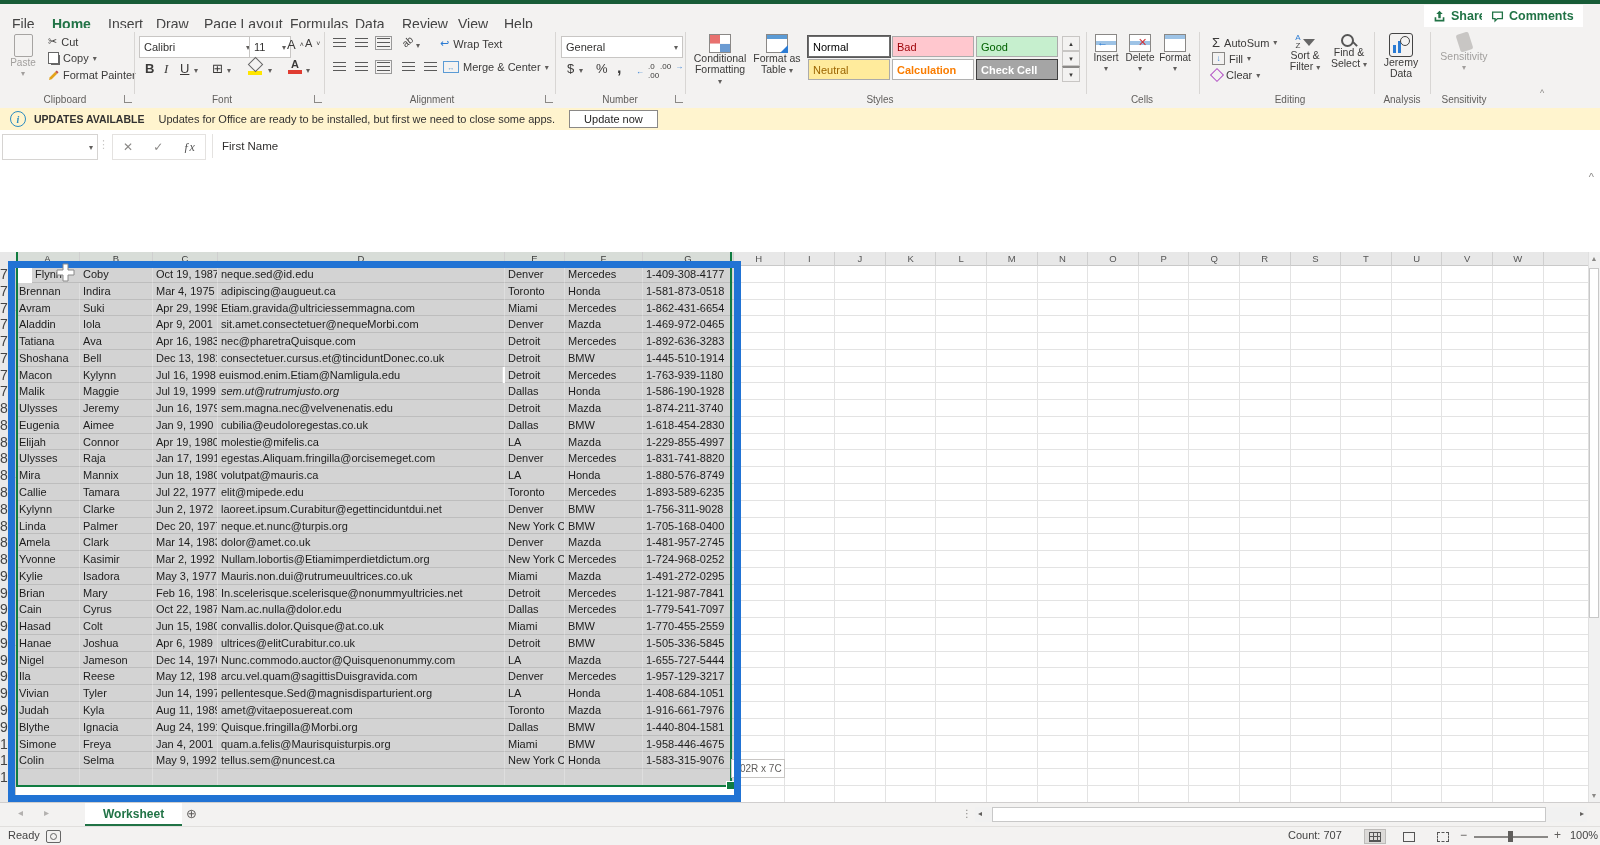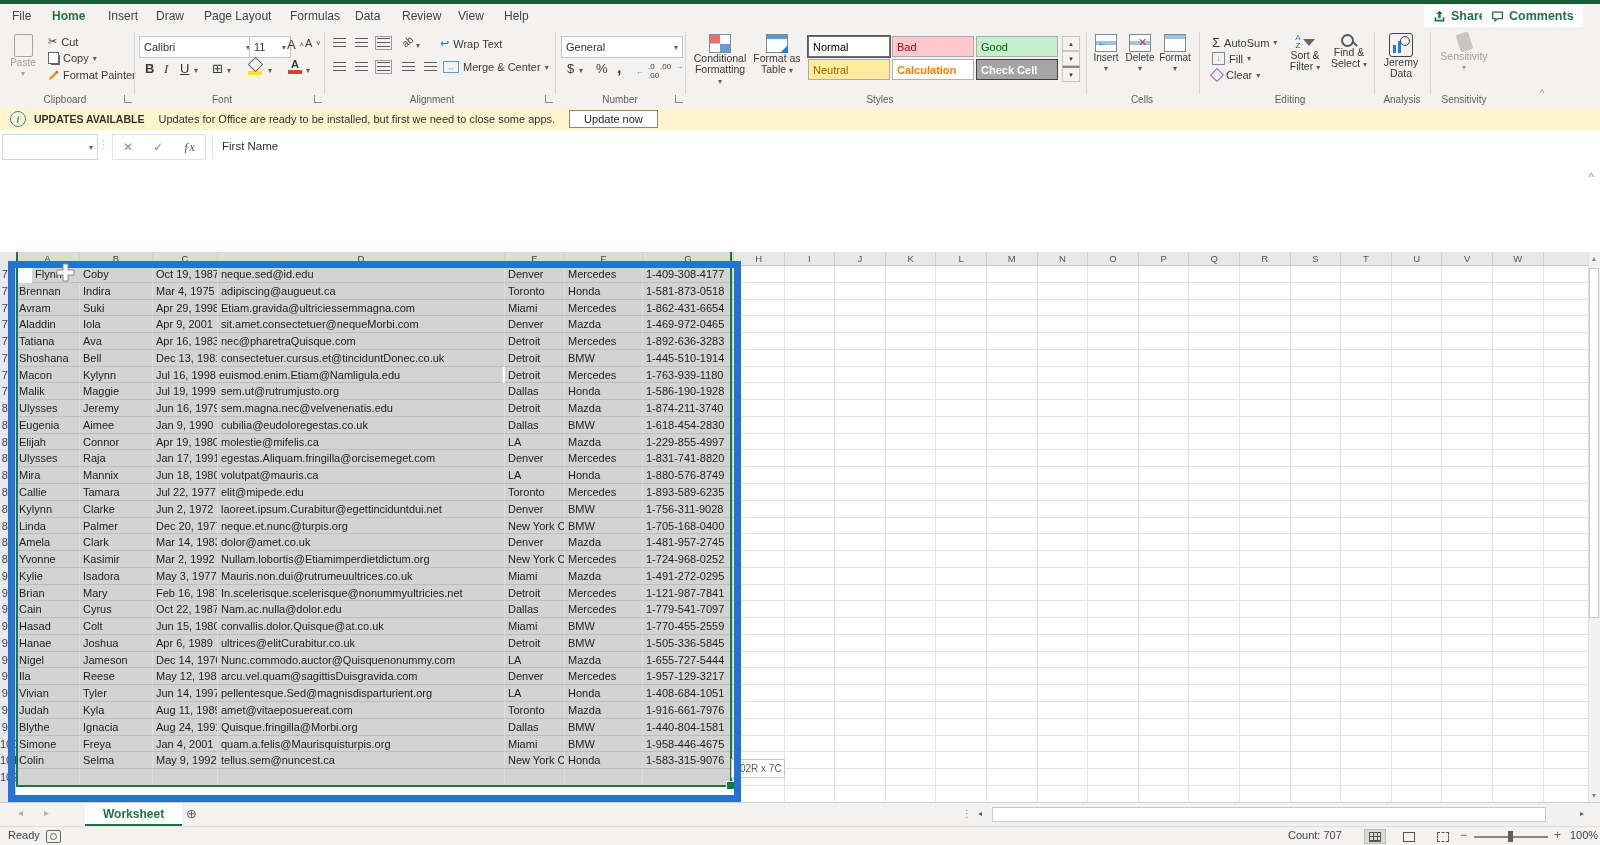--- a/index.html
+++ b/index.html
@@ -3,21 +3,21 @@
 <meta charset="utf-8">
 <style>
   html,body{margin:0;padding:0;background:#cfcfcf;}
   .app{position:relative;width:1600px;height:845px;overflow:hidden;background:#fff;
        font-family:"Liberation Sans","DejaVu Sans",sans-serif;color:#3b3a39;
        -webkit-font-smoothing:antialiased;}
   .abs{position:absolute;}
   
   #topbar{left:0;top:0;width:1600px;height:4px;background:#185c37;}
   #tabrow{left:0;top:4px;width:1600px;height:24px;background:#f3f2f1;}
-  .rtab{position:absolute;top:0;height:24px;line-height:24px;font-size:12px;color:#444;padding:0 4px;cursor:default;}
+  .rtab{position:absolute;top:8px;height:24px;line-height:24px;font-size:14px;color:#444;padding:0 4px;cursor:default;}
   .rtab.active{color:#217346;font-weight:bold;border-bottom:3px solid #217346;}
   .topbtn{position:absolute;top:1px;height:22px;line-height:22px;background:#fff;color:#217346;
           font-size:12.5px;font-weight:bold;padding:0 9px;display:flex;align-items:center;gap:5px;}
   
   #ribbon{left:0;top:28px;width:1600px;height:80px;background:#f3f2f1;border-bottom:1px solid #e1dfdd;}
   .vsep{position:absolute;top:4px;width:1px;height:62px;background:#d8d6d4;}
   .grplabel{position:absolute;top:66px;height:12px;font-size:10px;color:#605e5c;text-align:center;}
   .dlg{position:absolute;top:67px;width:7px;height:7px;border-left:1px solid #8a8886;border-bottom:1px solid #8a8886;}
   .rb{position:absolute;font-size:11px;color:#3b3a39;white-space:nowrap;display:flex;align-items:center;gap:4px;}
   .rb10{font-size:10.5px;}
@@ -55,21 +55,21 @@
   
   #gridwrap{left:0;top:252px;width:1600px;height:550px;background:#fff;overflow:hidden;}
   #corner{position:absolute;left:0;top:0;width:16px;height:14px;background:#e8e8e8;border-right:1px solid #c9c9c9;border-bottom:1px solid #c9c9c9;}
   .colhdr{position:absolute;top:0;height:14px;line-height:14px;font-size:9.5px;color:#555;text-align:center;
           background:#e8e8e8;border-right:1px solid #cfcfcf;border-bottom:1px solid #c9c9c9;box-sizing:border-box;}
   .colhdr.sel{background:#d8ddd8;color:#3c3c3c;}
   #rightgrid{position:absolute;left:734px;top:14px;width:854px;height:536px;background:#fff;
      background-image:repeating-linear-gradient(to right,transparent 0 49.6px,#e3e3e3 49.6px 50.6px),
                       repeating-linear-gradient(to bottom,transparent 0 15.77px,#e3e3e3 15.77px 16.77px);}
   #gutter{position:absolute;left:0;top:14px;width:16px;height:536px;background:#e9e9e9;border-right:1px solid #c9c9c9;box-sizing:border-box;}
-  .rownum{position:absolute;left:0;width:14px;font-size:11px;color:#444;text-align:right;}
+  .rownum{position:absolute;left:0;width:14px;font-size:14px;color:#444;text-align:right;}
   .trow{position:absolute;left:16px;width:718px;}
   .tcell{position:absolute;top:0;height:100%;font-size:11px;color:#1c1c1c;background:#d3d3d3;
          border-right:1px solid #dedede;border-bottom:1px solid #bdbdbd;box-sizing:border-box;
          padding-left:3px;white-space:nowrap;overflow:hidden;}
   #selborder{position:absolute;left:16px;top:0px;width:716px;height:535px;border-left:2px solid #107c41;border-right:2px solid #107c41;border-bottom:2px solid #107c41;box-sizing:border-box;z-index:3;}
   #fillhandle{position:absolute;left:726px;top:529px;width:7px;height:7px;background:#107c41;border:1px solid #fff;z-index:4;}
   #bluebox{position:absolute;left:8px;top:9px;width:733px;height:541px;border:7px solid #2173d4;box-sizing:border-box;z-index:5;}
   #seltip{position:absolute;left:731px;top:507px;width:52px;height:17px;background:#fff;border:1px solid #c8c6c4;
           font-size:10px;color:#605e5c;line-height:17px;text-align:center;z-index:4;}
   #cursor{position:absolute;left:56px;top:11px;z-index:6;}
@@ -504,21 +504,21 @@
           <div class="tcell" style="left: 137px; width: 65px; line-height: 16.77px;">Jul 16, 1998</div>
           <div class="tcell" style="left: 200px; width: 287px; line-height: 16.77px;">euismod.enim.Etiam@Namligula.edu</div>
           <div class="tcell" style="left: 489px; width: 60px; line-height: 16.77px;">Detroit</div>
           <div class="tcell" style="left: 549px; width: 78px; line-height: 16.77px;">Mercedes</div>
           <div class="tcell" style="left: 627px; width: 91px; line-height: 16.77px;">1-763-939-1180</div>
         </div>
         <div class="trow" style="top: 131.39px; height: 16.77px;">
           <div class="tcell" style="left: 0px; width: 64px; line-height: 16.77px;">Malik</div>
           <div class="tcell" style="left: 64px; width: 73px; line-height: 16.77px;">Maggie</div>
           <div class="tcell" style="left: 137px; width: 65px; line-height: 16.77px;">Jul 19, 1999</div>
-          <div class="tcell" style="left: 202px; width: 287px; line-height: 16.77px;">sem.ut@rutrumjusto.org</div>
+          <div class="tcell" style="left: 202px; width: 287px; line-height: 16.77px; font-style: italic;">sem.ut@rutrumjusto.org</div>
           <div class="tcell" style="left: 489px; width: 60px; line-height: 16.77px;">Dallas</div>
           <div class="tcell" style="left: 549px; width: 78px; line-height: 16.77px;">Honda</div>
           <div class="tcell" style="left: 627px; width: 91px; line-height: 16.77px;">1-586-190-1928</div>
         </div>
         <div class="trow" style="top: 148.16px; height: 16.77px;">
           <div class="tcell" style="left: 0px; width: 64px; line-height: 16.77px;">Ulysses</div>
           <div class="tcell" style="left: 64px; width: 73px; line-height: 16.77px;">Jeremy</div>
           <div class="tcell" style="left: 137px; width: 65px; line-height: 16.77px;">Jun 16, 1979</div>
           <div class="tcell" style="left: 202px; width: 287px; line-height: 16.77px;">sem.magna.nec@velvenenatis.edu</div>
           <div class="tcell" style="left: 489px; width: 60px; line-height: 16.77px;">Detroit</div>

